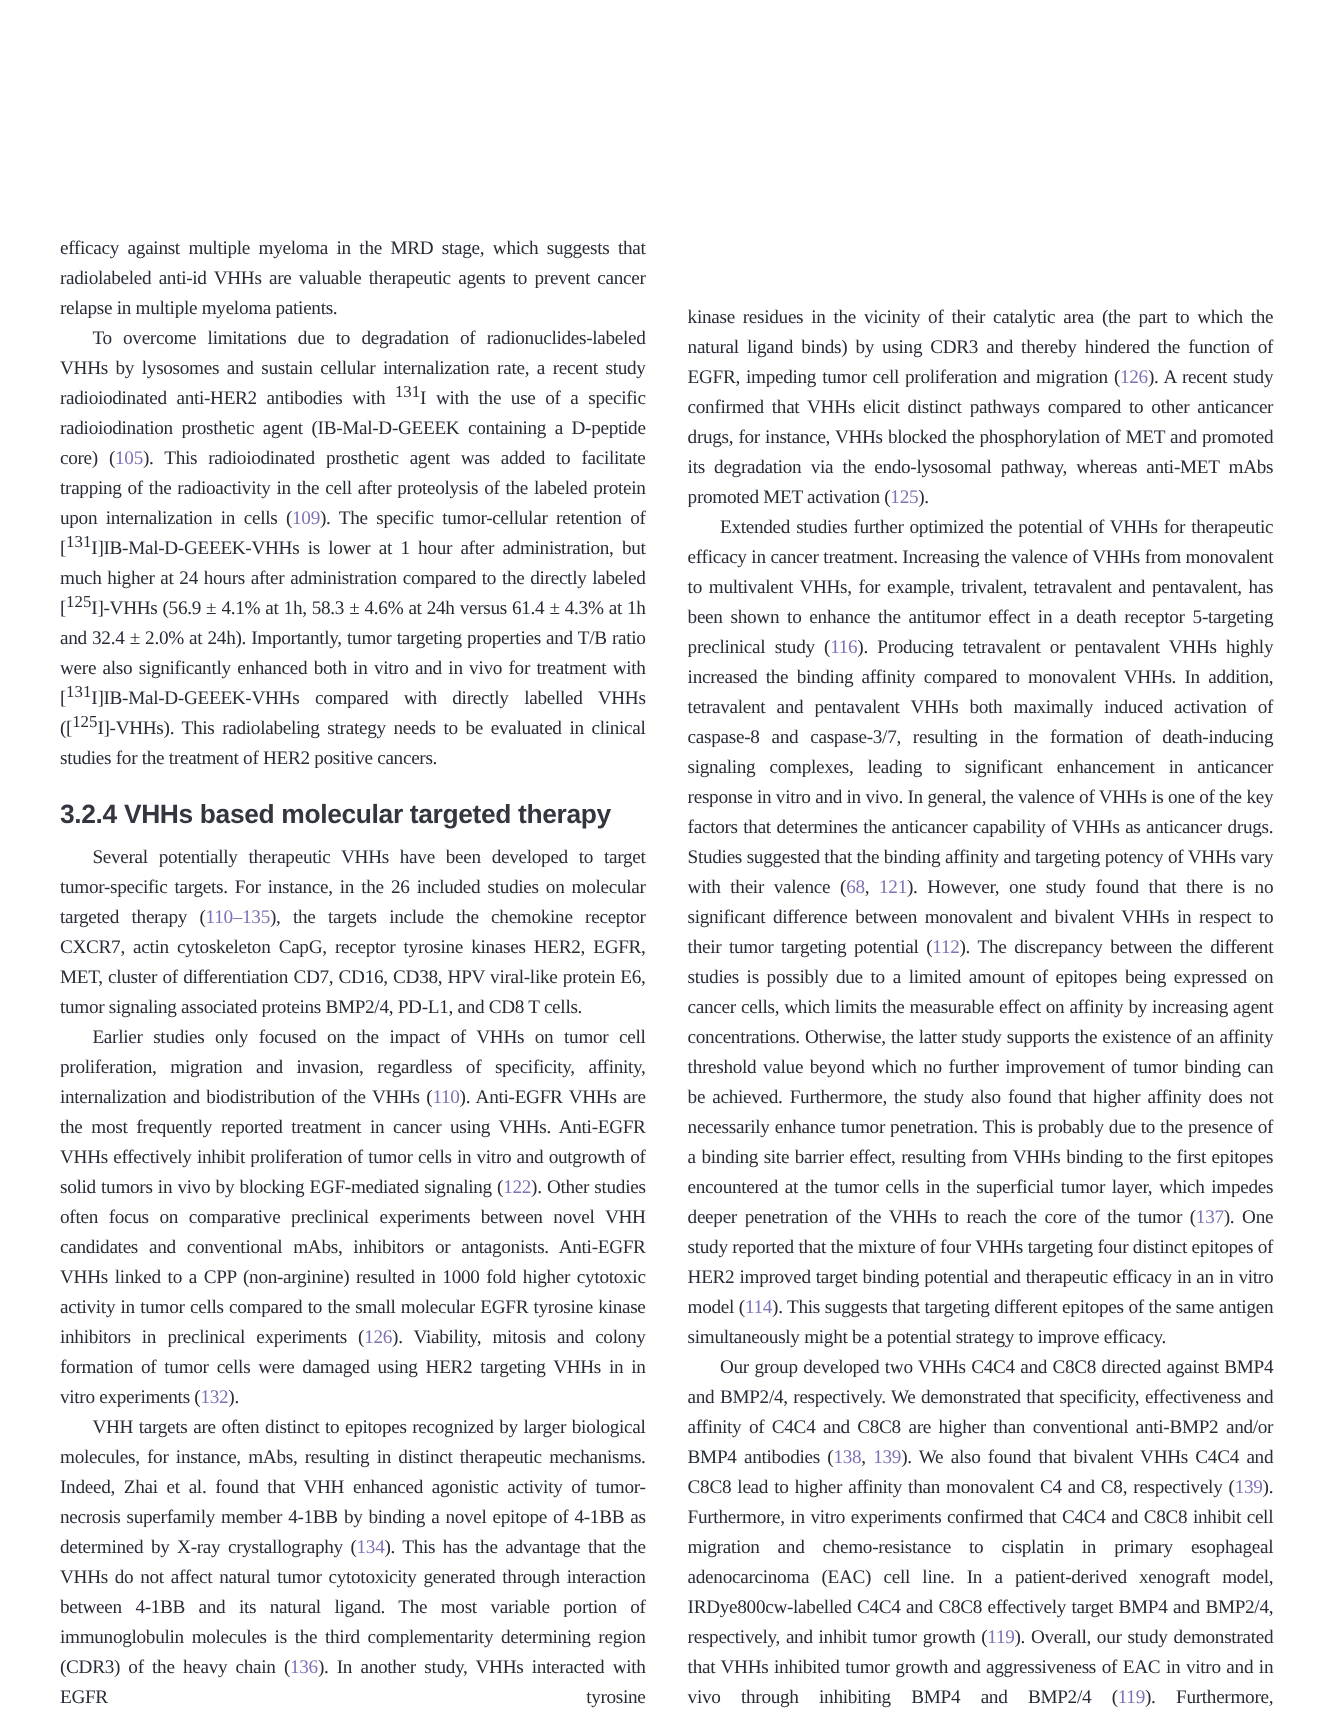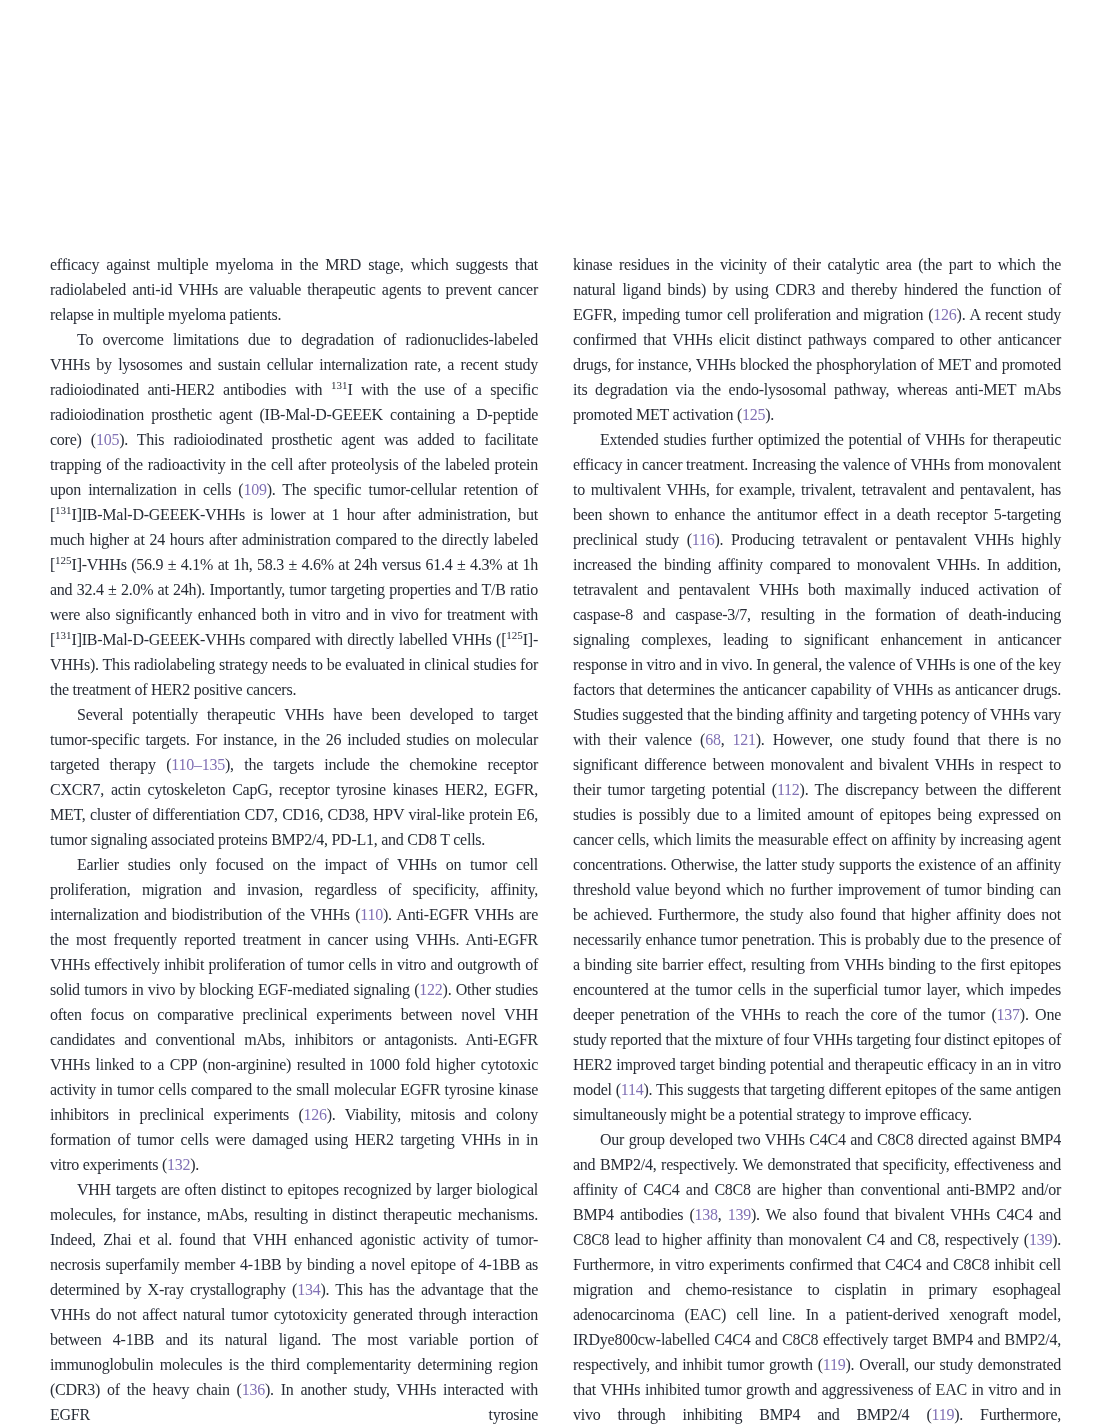--- a/index.html
+++ b/index.html
@@ -53,34 +53,35 @@
     margin: 21px 0 11px 0;
     text-align: left;
     text-align-last: left;
   }
   .cite {
     color: var(--citation);
     cursor: pointer;
     margin-top: 26px;
   }
   sup {
-    font-size: 11px;
+    font-size: 14px;
     line-height: 0;
     vertical-align: super;
     letter-spacing: 0;
     font-family: Liberation Serif, serif;
   }
 </style>
 </head>
 <body>
 
 <div class="page">
   <div class="col">
       <p class="para"><span>efficacy against multiple myeloma in the MRD stage, which suggests that radiolabeled anti-id VHHs are valuable therapeutic agents to prevent cancer relapse in multiple myeloma patients.</span></p>
       <p class="para indent"><span>To overcome limitations due to degradation of radionuclides-labeled VHHs by lysosomes and sustain cellular internalization rate, a recent study radioiodinated anti-HER2 antibodies with </span><sup>131</sup><span>I with the use of a specific radioiodination prosthetic agent (IB-Mal-D-GEEEK containing a D-peptide core) (</span><span class="cite">105</span><span>). This radioiodinated prosthetic agent was added to facilitate trapping of the radioactivity in the cell after proteolysis of the labeled protein upon internalization in cells (</span><span class="cite">109</span><span>). The specific tumor-cellular retention of [</span><sup>131</sup><span>I]IB-Mal-D-GEEEK-VHHs is lower at 1 hour after administration, but much higher at 24 hours after administration compared to the directly labeled [</span><sup>125</sup><span>I]-VHHs (56.9 ± 4.1% at 1h, 58.3 ± 4.6% at 24h versus 61.4 ± 4.3% at 1h and 32.4 ± 2.0% at 24h). Importantly, tumor targeting properties and T/B ratio were also significantly enhanced both in vitro and in vivo for treatment with [</span><sup>131</sup><span>I]IB-Mal-D-GEEEK-VHHs compared with directly labelled VHHs ([</span><sup>125</sup><span>I]-VHHs). This radiolabeling strategy needs to be evaluated in clinical studies for the treatment of HER2 positive cancers.</span></p>
+      <h2 class="section-heading">3.2.4 VHHs based molecular targeted therapy</h2>
       <p class="para indent"><span>Several potentially therapeutic VHHs have been developed to target tumor-specific targets. For instance, in the 26 included studies on molecular targeted therapy (</span><span class="cite">110–135</span><span>), the targets include the chemokine receptor CXCR7, actin cytoskeleton CapG, receptor tyrosine kinases HER2, EGFR, MET, cluster of differentiation CD7, CD16, CD38, HPV viral-like protein E6, tumor signaling associated proteins BMP2/4, PD-L1, and CD8 T cells.</span></p>
       <p class="para indent"><span>Earlier studies only focused on the impact of VHHs on tumor cell proliferation, migration and invasion, regardless of specificity, affinity, internalization and biodistribution of the VHHs (</span><span class="cite">110</span><span>). Anti-EGFR VHHs are the most frequently reported treatment in cancer using VHHs. Anti-EGFR VHHs effectively inhibit proliferation of tumor cells in vitro and outgrowth of solid tumors in vivo by blocking EGF-mediated signaling (</span><span class="cite">122</span><span>). Other studies often focus on comparative preclinical experiments between novel VHH candidates and conventional mAbs, inhibitors or antagonists. Anti-EGFR VHHs linked to a CPP (non-arginine) resulted in 1000 fold higher cytotoxic activity in tumor cells compared to the small molecular EGFR tyrosine kinase inhibitors in preclinical experiments (</span><span class="cite">126</span><span>). Viability, mitosis and colony formation of tumor cells were damaged using HER2 targeting VHHs in in vitro experiments (</span><span class="cite">132</span><span>).</span></p>
       <p class="para indent justify-last"><span>VHH targets are often distinct to epitopes recognized by larger biological molecules, for instance, mAbs, resulting in distinct therapeutic mechanisms. Indeed, Zhai et al. found that VHH enhanced agonistic activity of tumor-necrosis superfamily member 4-1BB by binding a novel epitope of 4-1BB as determined by X-ray crystallography (</span><span class="cite">134</span><span>). This has the advantage that the VHHs do not affect natural tumor cytotoxicity generated through interaction between 4-1BB and its natural ligand. The most variable portion of immunoglobulin molecules is the third complementarity determining region (CDR3) of the heavy chain (</span><span class="cite">136</span><span>). In another study, VHHs interacted with EGFR tyrosine</span></p>
     </div>
   <div class="col">
       <p class="para"><span>kinase residues in the vicinity of their catalytic area (the part to which the natural ligand binds) by using CDR3 and thereby hindered the function of EGFR, impeding tumor cell proliferation and migration (</span><span class="cite">126</span><span>). A recent study confirmed that VHHs elicit distinct pathways compared to other anticancer drugs, for instance, VHHs blocked the phosphorylation of MET and promoted its degradation via the endo-lysosomal pathway, whereas anti-MET mAbs promoted MET activation (</span><span class="cite">125</span><span>).</span></p>
       <p class="para indent"><span>Extended studies further optimized the potential of VHHs for therapeutic efficacy in cancer treatment. Increasing the valence of VHHs from monovalent to multivalent VHHs, for example, trivalent, tetravalent and pentavalent, has been shown to enhance the antitumor effect in a death receptor 5-targeting preclinical study (</span><span class="cite">116</span><span>). Producing tetravalent or pentavalent VHHs highly increased the binding affinity compared to monovalent VHHs. In addition, tetravalent and pentavalent VHHs both maximally induced activation of caspase-8 and caspase-3/7, resulting in the formation of death-inducing signaling complexes, leading to significant enhancement in anticancer response in vitro and in vivo. In general, the valence of VHHs is one of the key factors that determines the anticancer capability of VHHs as anticancer drugs. Studies suggested that the binding affinity and targeting potency of VHHs vary with their valence (</span><span class="cite">68</span><span>, </span><span class="cite">121</span><span>). However, one study found that there is no significant difference between monovalent and bivalent VHHs in respect to their tumor targeting potential (</span><span class="cite">112</span><span>). The discrepancy between the different studies is possibly due to a limited amount of epitopes being expressed on cancer cells, which limits the measurable effect on affinity by increasing agent concentrations. Otherwise, the latter study supports the existence of an affinity threshold value beyond which no further improvement of tumor binding can be achieved. Furthermore, the study also found that higher affinity does not necessarily enhance tumor penetration. This is probably due to the presence of a binding site barrier effect, resulting from VHHs binding to the first epitopes encountered at the tumor cells in the superficial tumor layer, which impedes deeper penetration of the VHHs to reach the core of the tumor (</span><span class="cite">137</span><span>). One study reported that the mixture of four VHHs targeting four distinct epitopes of HER2 improved target binding potential and therapeutic efficacy in an in vitro model (</span><span class="cite">114</span><span>). This suggests that targeting different epitopes of the same antigen simultaneously might be a potential strategy to improve efficacy.</span></p>
       <p class="para indent justify-last"><span>Our group developed two VHHs C4C4 and C8C8 directed against BMP4 and BMP2/4, respectively. We demonstrated that specificity, effectiveness and affinity of C4C4 and C8C8 are higher than conventional anti-BMP2 and/or BMP4 antibodies (</span><span class="cite">138</span><span>, </span><span class="cite">139</span><span>). We also found that bivalent VHHs C4C4 and C8C8 lead to higher affinity than monovalent C4 and C8, respectively (</span><span class="cite">139</span><span>). Furthermore, in vitro experiments confirmed that C4C4 and C8C8 inhibit cell migration and chemo-resistance to cisplatin in primary esophageal adenocarcinoma (EAC) cell line. In a patient-derived xenograft model, IRDye800cw-labelled C4C4 and C8C8 effectively target BMP4 and BMP2/4, respectively, and inhibit tumor growth (</span><span class="cite">119</span><span>). Overall, our study demonstrated that VHHs inhibited tumor growth and aggressiveness of EAC in vitro and in vivo through inhibiting BMP4 and BMP2/4 (</span><span class="cite">119</span><span>). Furthermore,</span></p>
     </div>
 </div>

